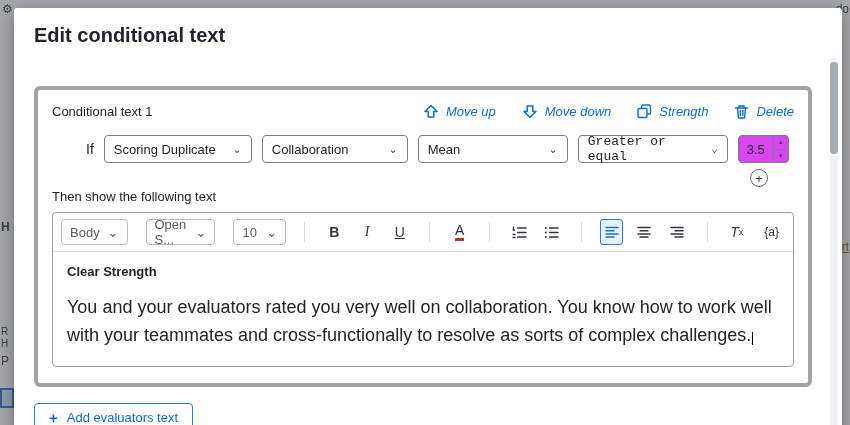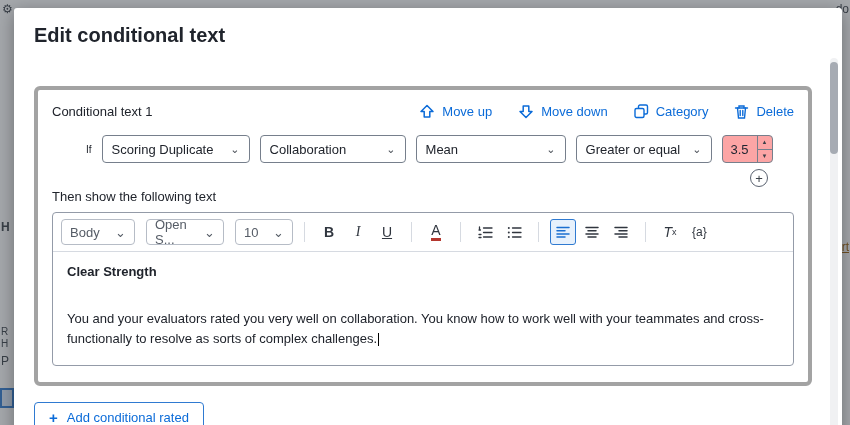--- a/index.html
+++ b/index.html
@@ -46,60 +46,60 @@
 
   
   .panel {
     margin: 40px 30px 0 20px;
     border: 4px solid #a3a3a3;
     border-radius: 6px;
     padding: 14px 14px 16px 14px;
   }
   .panel-header { display: flex; align-items: center; justify-content: space-between; }
   .panel-title { font-size: 13px; color: #20242c; }
-  .panel-actions { display: flex; align-items: center; gap: 26px; }
+  .panel-actions { display: flex; align-items: center; gap: 26px; font-style: italic; }
   .action-link {
     display: flex; align-items: center; gap: 7px;
     color: #0b6bd8; font-size: 13px; cursor: pointer;
   }
   .action-link svg { display: block; }
 
   
   .cond-row { display: flex; align-items: center; gap: 10px; margin-top: 16px; }
-  .if-label { margin-left: 34px; font-size: 10px; color: #20242c; }
+  .if-label { margin-left: 34px; font-size: 14px; color: #20242c; }
   .select {
     height: 28px; display: flex; align-items: center; justify-content: space-between;
     border: 1px solid #767f8c; border-radius: 4px;
     padding: 0 9px; font-size: 13px; color: #20242c; background: #fff;
     cursor: pointer;
   }
   .select .chev { font-size: 11px; color: #4a5058; margin-left: 8px; line-height: 1; }
-  .w1 { width: 148px; } .w2 { width: 146px; } .w3 { width: 150px; } .w4 { width: 136px; }
+  .w1 { width: 148px; } .w2 { width: 146px; } .w3 { width: 150px; } .w4 { width: 150px; font-family: Liberation Mono, monospace; }
   .threshold {
     height: 28px; display: flex; align-items: stretch;
-    border: 1px solid #767f8c; border-radius: 4px; background: #fca5a5; overflow: hidden;
+    border: 1px solid #767f8c; border-radius: 4px; background: #d946ef; overflow: hidden;
   }
   .threshold-value { width: 34px; display: flex; align-items: center; justify-content: center; font-size: 13px; }
   .spin-col { width: 15px; border-left: 1px solid #767f8c; display: flex; flex-direction: column; }
   .spin-btn { flex: 1; display: flex; align-items: center; justify-content: center; font-size: 6px; color: #3a4048; cursor: pointer; }
   .spin-btn + .spin-btn { border-top: 1px solid #767f8c; }
 
   .plus-row { display: flex; justify-content: flex-end; margin: 6px 26px 0 0; }
   .plus-circle {
     width: 18px; height: 18px; border: 1px solid #5a6270; border-radius: 50%;
     display: flex; align-items: center; justify-content: center;
     font-size: 13px; color: #3a4048; cursor: pointer; background: #fff;
   }
 
   .then-label { margin-top: 2px; font-size: 13px; color: #20242c; }
 
   
   .editor { margin-top: 8px; border: 1px solid #949ba8; border-radius: 4px; background: #fff; }
   .toolbar {
-    display: flex; align-items: center; gap: 3px;
+    display: flex; align-items: center; gap: 10px;
     padding: 6px 8px; border-bottom: 1px solid #d6dae1;
   }
   .tb-select {
     height: 26px; border: 1px solid #b6bcc6; border-radius: 4px;
     display: flex; align-items: center; justify-content: space-between;
     padding: 0 8px; font-size: 13px; color: #555c66; background: #fff; cursor: pointer;
   }
   .tbw1 { width: 74px; } .tbw2 { width: 78px; margin-left: 8px; } .tbw3 { width: 58px; margin-left: 8px; }
   .tb-sep { width: 1px; height: 20px; background: #d6dae1; margin: 0 8px; }
   .tb-btn {
@@ -111,21 +111,21 @@
   .tb-btn.italic { font-style: italic; font-family: "Liberation Serif", serif; }
   .tb-btn.underline span { text-decoration: underline; }
   .tb-btn.textcolor span { border-bottom: 3px solid #b4372e; line-height: 1; padding-bottom: 1px; }
   .tb-btn.active { background: #e7f1fc; border-color: #2f7ad1; }
   .tb-btn svg { display: block; }
   .tb-clear span.sub { font-size: 9px; vertical-align: sub; }
   .tb-piped { font-size: 12px; width: auto; padding: 0 5px; }
 
   .editor-body { padding: 12px 14px 16px 14px; min-height: 92px; }
   .editor-heading { font-size: 13px; font-weight: 700; color: #20242c; }
-  .editor-para { margin-top: 30px; font-size: 13px; line-height: 1.55; color: #20242c; }
+  .editor-para { margin-top: 15px; font-size: 18px; line-height: 1.55; color: #20242c; }
   .caret { display: inline-block; width: 1px; height: 13px; background: #000; vertical-align: text-bottom; margin-left: 1px; }
 
   
   .add-btn {
     margin: 16px 0 0 20px;
     display: inline-flex; align-items: center; gap: 9px;
     height: 30px; padding: 0 14px;
     border: 1px solid #2f7ad1; border-radius: 4px;
     color: #0b6bd8; font-size: 13px; background: #fff; cursor: pointer;
   }
@@ -176,21 +176,21 @@
           <span>Move down</span>
         </span>
 
         <span class="action-link">
           <span>
             <svg width="15" height="15" viewBox="0 0 15 15" fill="none" stroke="#0b6bd8" stroke-width="1.4">
               <rect x="4.5" y="1" width="9" height="9" rx="1.5"></rect>
               <rect x="1" y="4.5" width="9" height="9" rx="1.5" fill="#fff"></rect>
             </svg>
           </span>
-          <span>Category</span>
+          <span>Strength</span>
         </span>
 
         <span class="action-link">
           <span>
             <svg width="15" height="15" viewBox="0 0 15 15" fill="none" stroke="#0b6bd8" stroke-width="1.4" stroke-linecap="round">
               <path d="M1.5 4h12"></path>
               <path d="M5 4V2h5v2"></path>
               <path d="M3.5 4l1 10h6l1-10"></path>
               <path d="M6.2 6.5v5M8.8 6.5v5"></path>
             </svg>
@@ -319,21 +319,21 @@
         <div class="editor-heading">Clear Strength</div>
         <div class="editor-para"><span>You and your evaluators rated you very well on collaboration. You know how to work well with your teammates and cross-functionally to resolve as sorts of complex challenges.</span><span class="caret"></span></div>
       </div>
     </div>
 
   </div>
 
   
   <div class="add-btn">
     <span class="plus-glyph">+</span>
-    <span>Add conditional rated</span>
+    <span>Add evaluators text</span>
   </div>
 
   
   
 
   <div class="scroll-track"></div>
   <div class="scroll-thumb"></div>
 
 </div>
 

